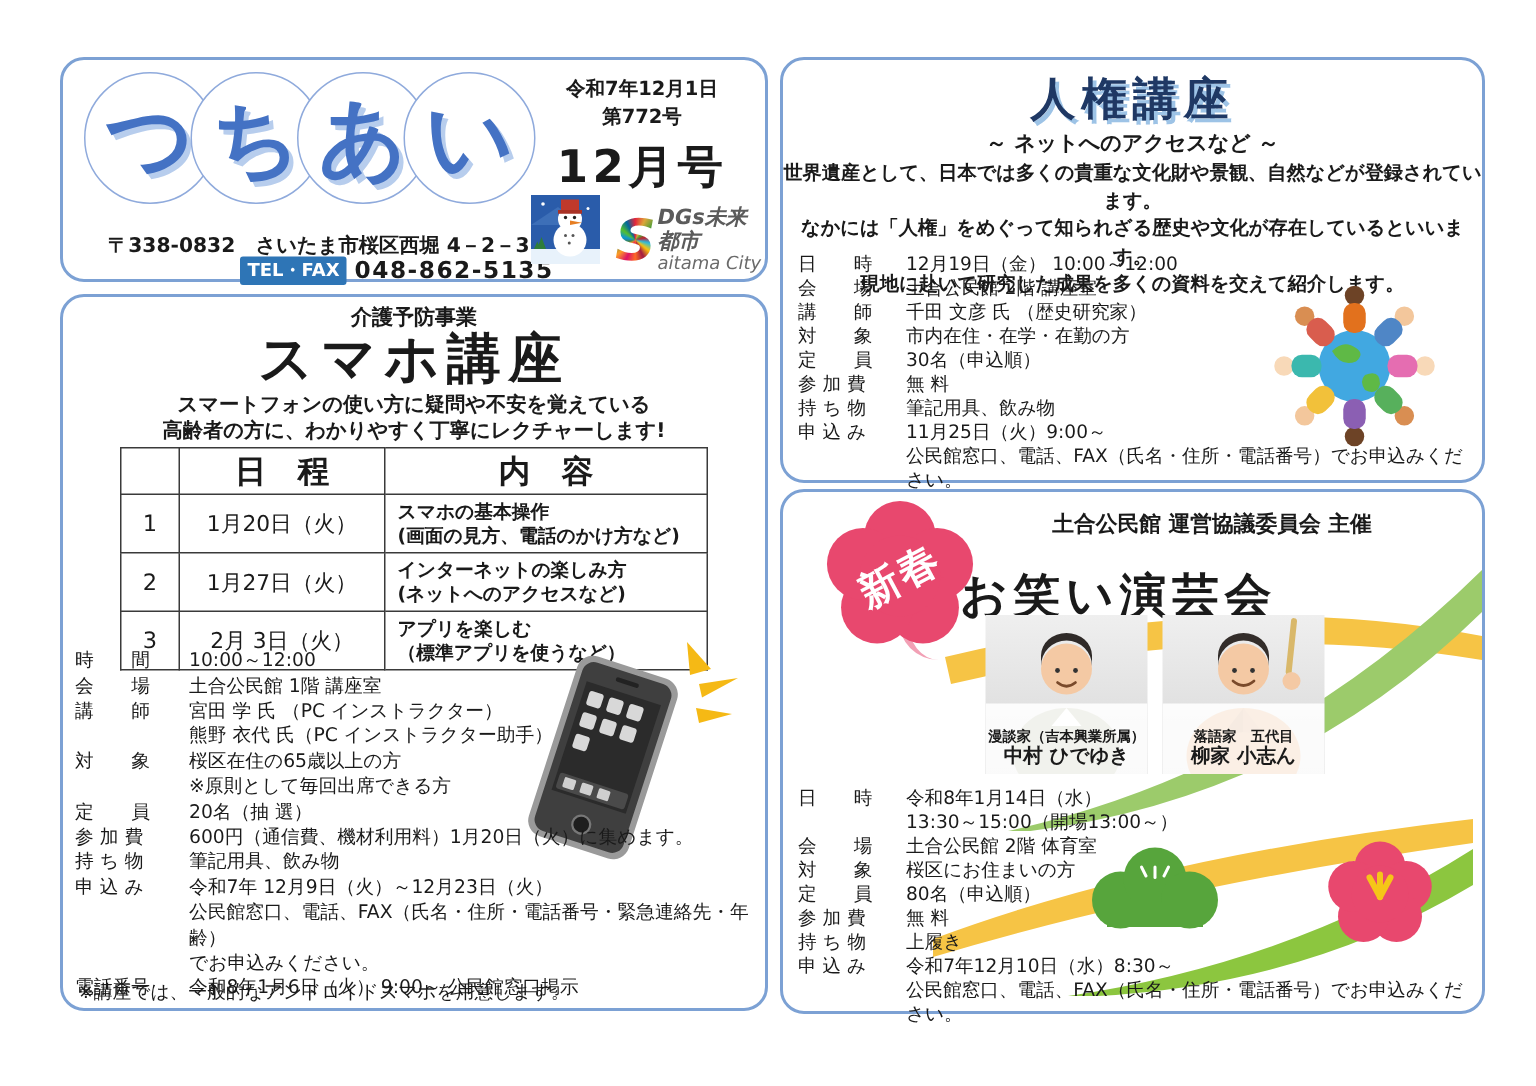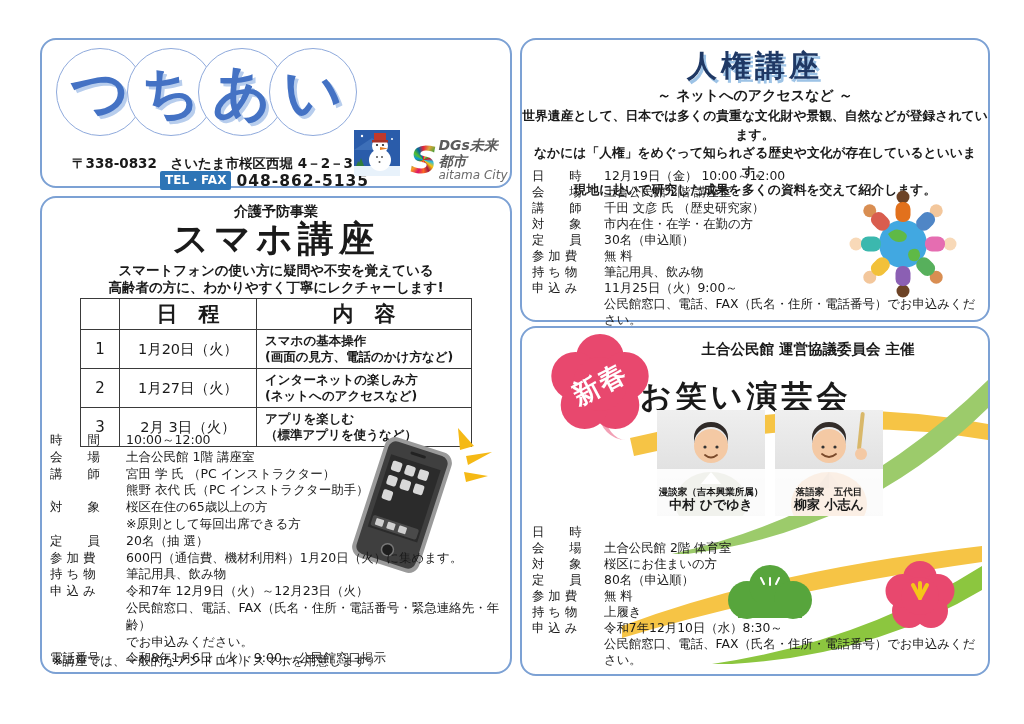--- a/index.html
+++ b/index.html
@@ -13,21 +13,21 @@
   .tc{width:86px;height:86px;border:1.6px solid #8FAADC;border-radius:50%;background:#fff;
       display:flex;align-items:center;justify-content:center;margin-left:-17px;}
   .tc:first-child{margin-left:0;}
   .tc span{font-size:58px;font-weight:bold;color:#4472C4;text-shadow:3px 3px 0 #B7CDED;line-height:1;}
   .issue-block{position:absolute;left:302px;top:10px;width:168px;text-align:center;}
   .issue-date{font-size:13px;font-weight:bold;}
   .issue-no{font-size:13px;font-weight:bold;margin-top:1px;}
   .issue-month{font-size:30px;font-weight:bold;letter-spacing:3px;margin-top:4px;}
   .pub{position:absolute;left:24px;top:92px;font-size:18.5px;font-weight:bold;letter-spacing:1px;}
   .addr{position:absolute;left:30px;top:115px;font-size:13.5px;font-weight:bold;}
-  .tel-row{position:absolute;left:118px;top:131px;display:flex;align-items:flex-end;gap:5px;}
+  .tel-row{position:absolute;left:118px;top:131px;display:flex;align-items:flex-start;gap:5px;}
   .tel-badge{background:#2E75B6;color:#fff;font-size:12px;font-weight:bold;padding:1px 5px;border-radius:2px;}
   .tel-num{font-size:15.5px;font-weight:bold;letter-spacing:1px;}
   .snowman{position:absolute;left:312px;top:90px;width:46px;height:46px;}
   .sdgs{position:absolute;left:368px;top:97px;display:flex;align-items:center;}
   .sdgs-s{font-size:38px;font-weight:bold;font-style:italic;line-height:1;
           background:conic-gradient(#e5243b,#dda63a,#4c9f38,#c5192d,#26bde2,#fcc30b,#a21942,#fd6925,#dd1367,#fd9d24,#3f7e44,#0a97d9,#56c02b,#00689d,#e5243b);
           -webkit-background-clip:text;background-clip:text;color:transparent;}
   .sdgs-col{display:flex;flex-direction:column;line-height:1.15;margin-left:1px;}
   .sdgs-line1{font-size:14px;font-weight:bold;font-style:italic;color:#5b5b5b;}
   .sdgs-line2{font-size:12px;font-style:italic;color:#6a6a6a;}
@@ -93,20 +93,25 @@
         </div>
       <div class="tc">
           <span>ち</span>
         </div>
       <div class="tc">
           <span>あ</span>
         </div>
       <div class="tc">
           <span>い</span>
         </div>
+    </div>
+    <div class="issue-block">
+      <div class="issue-date">令和7年12月1日</div>
+      <div class="issue-no">第772号</div>
+      <div class="issue-month">12月号</div>
     </div>
     <div class="addr">〒338-0832　さいたま市桜区西堀 4－2－35</div>
     <div class="tel-row">
       <span class="tel-badge">TEL・FAX</span>
       <span class="tel-num">048-862-5135</span>
     </div>
     <svg class="snowman" viewBox="0 0 46 46">
       <rect width="46" height="46" fill="#2a5caa"></rect>
       <path d="M0,20 L18,8 L34,20 Z" fill="#3d6fb8"></path>
       <circle cx="8" cy="6" r="1.2" fill="#fff"></circle>
@@ -410,20 +415,22 @@
             <line x1="0" y1="2" x2="-7" y2="-11"></line>
             <line x1="0" y1="2" x2="0" y2="-13"></line>
             <line x1="0" y1="2" x2="7" y2="-11"></line>
           </g>
       </g>
     </svg>
 
     <div class="details">
       <div class="drow">
           <span class="dlabel">日　　時</span>
+          <span class="dvalue">令和8年1月14日（水）
+13:30～15:00（開場13:00～）</span>
         </div>
       <div class="drow">
           <span class="dlabel">会　　場</span>
           <span class="dvalue">土合公民館 2階 体育室</span>
         </div>
       <div class="drow">
           <span class="dlabel">対　　象</span>
           <span class="dvalue">桜区にお住まいの方</span>
         </div>
       <div class="drow">

